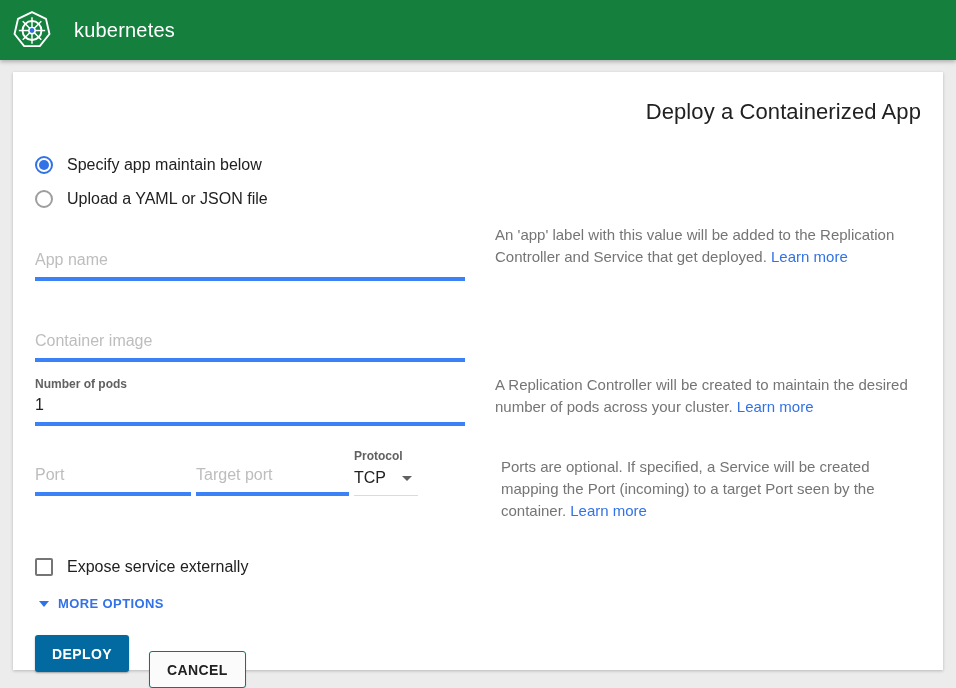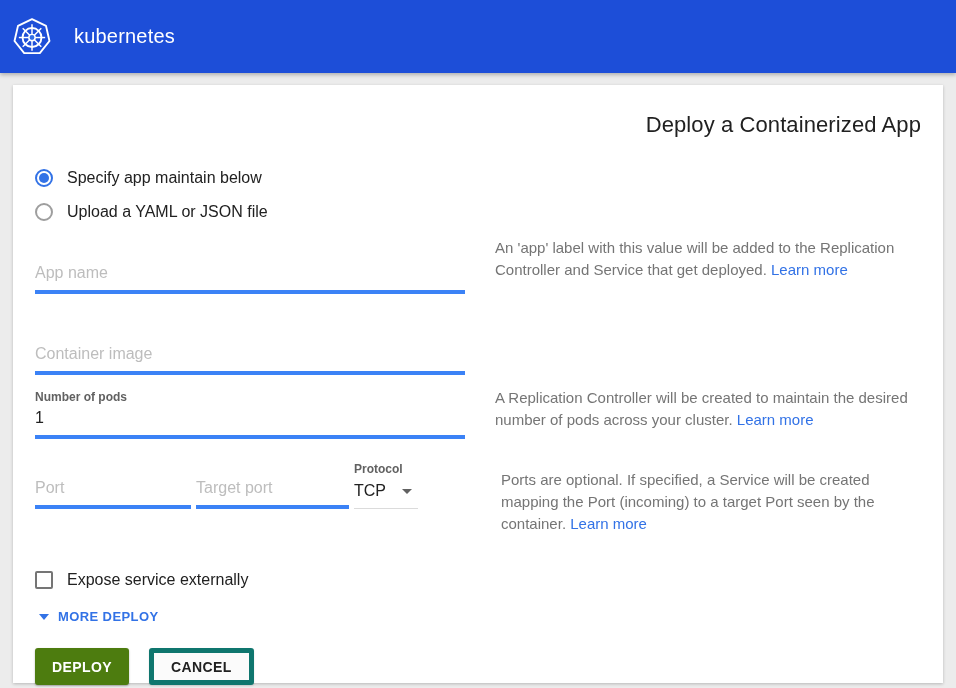--- a/index.html
+++ b/index.html
@@ -5,22 +5,22 @@
   * { margin: 0; padding: 0; box-sizing: border-box; }
   html, body {
     width: 956px; height: 688px;
     background: #ececec;
     font-family: "Liberation Sans", sans-serif;
     overflow: hidden;
   }
 
   
   .appbar {
-    height: 73px;
-    background: #1d4ed8;
+    height: 60px;
+    background: #15803d;
     display: flex;
     align-items: center;
     padding-left: 12px;
     box-shadow: 0 2px 4px rgba(0,0,0,0.25);
     position: relative;
     z-index: 2;
   }
   .logo-wrap { width: 40px; height: 40px; display: flex; align-items: center; justify-content: center; }
   .brand-text {
     color: #ffffff;
@@ -155,31 +155,32 @@
     height: 37px;
     border-radius: 3px;
     font-family: "Liberation Sans", sans-serif;
     font-size: 14px;
     font-weight: bold;
     letter-spacing: 0.4px;
     cursor: pointer;
     padding: 0 17px;
   }
   .btn-deploy {
-    background: #4d7c0f;
+    background: #0369a1;
     color: #ffffff;
     border: none;
     box-shadow: 0 1px 2px rgba(0,0,0,0.3);
   }
   .btn-cancel {
     margin-left: 20px;
     background: #fbfbfb;
     color: #212121;
-    border: 5px solid #0f766e;
+    border: 1px solid #0f766e;
     box-shadow: 0 1px 2px rgba(0,0,0,0.12);
+    margin-top: 16px;
   }
 </style>
 </head>
 <body>
 
 <div class="appbar">
   <div class="logo-wrap">
     <svg width="40" height="40" viewBox="0 0 38 38">
       <polygon points="19,2 32.3,8.4 35.6,22.8 26.4,34.3 11.6,34.3 2.4,22.8 5.7,8.4" fill="none" stroke="#ffffff" stroke-width="1.8" stroke-linejoin="round"></polygon>
       <circle cx="19" cy="19.5" r="9" fill="none" stroke="#ffffff" stroke-width="1.8"></circle>
@@ -259,21 +260,21 @@
     </div>
   </div>
 
   <div class="checkbox-row">
     <span class="checkbox-box"></span>
     <span class="checkbox-label">Expose service externally</span>
   </div>
 
   <div class="more-options">
     <span class="more-arrow"></span>
-    <span class="more-label">MORE DEPLOY</span>
+    <span class="more-label">MORE OPTIONS</span>
   </div>
 
   <div class="button-row">
     <button class="btn btn-deploy">DEPLOY</button>
     <button class="btn btn-cancel">CANCEL</button>
   </div>
 
 </div>
 
 </body></html>

